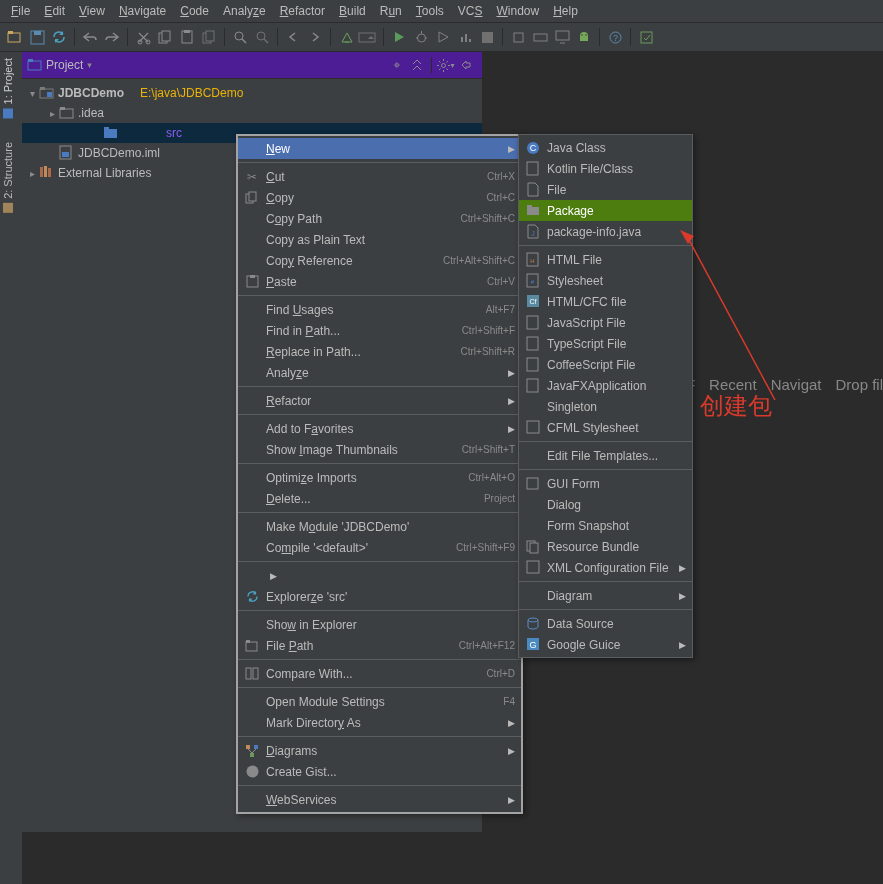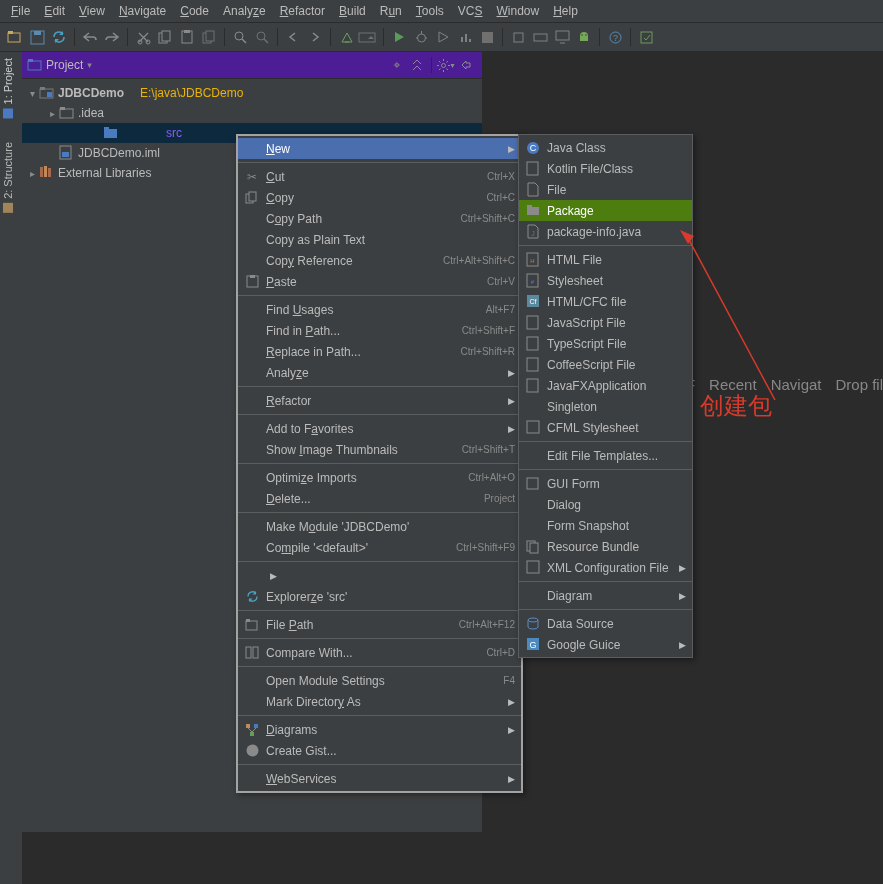--- a/index.html
+++ b/index.html
@@ -610,20 +610,24 @@
     <span class="ico">
         <svg width="13" height="13">
           <path d="M2 6.5a4.5 4.5 0 0 1 8-3M11 6.5a4.5 4.5 0 0 1-8 3" fill="none" stroke="#4aa0c0" stroke-width="1.3"></path>
           <path d="M10 1l0 3.5l-3.5 0z M3 12l0-3.5l3.5 0z" fill="#4aa0c0"></path>
         </svg>
       </span>
       <span class="lbl"><span>Explorer</span><span class="u">z</span><span>e 'src'</span></span>
   </div>
   <div class="msep"></div>
   <div class="row">
+    <span class="ico"></span>
+      <span class="lbl"><span>Sho</span><span class="u">w</span><span> in Explorer</span></span>
+  </div>
+  <div class="row">
     <span class="ico">
         <svg width="12" height="12">
           <rect x="0" y="2" width="11" height="9" fill="none" stroke="#8a8a8a"></rect>
           <rect x="0" y="0" width="4" height="3" fill="#8a8a8a"></rect>
         </svg>
       </span>
       <span class="lbl"><span>File </span><span class="u">P</span><span>ath</span></span>
       <span class="sc">Ctrl+Alt+F12</span>
   </div>
   <div class="msep"></div>

